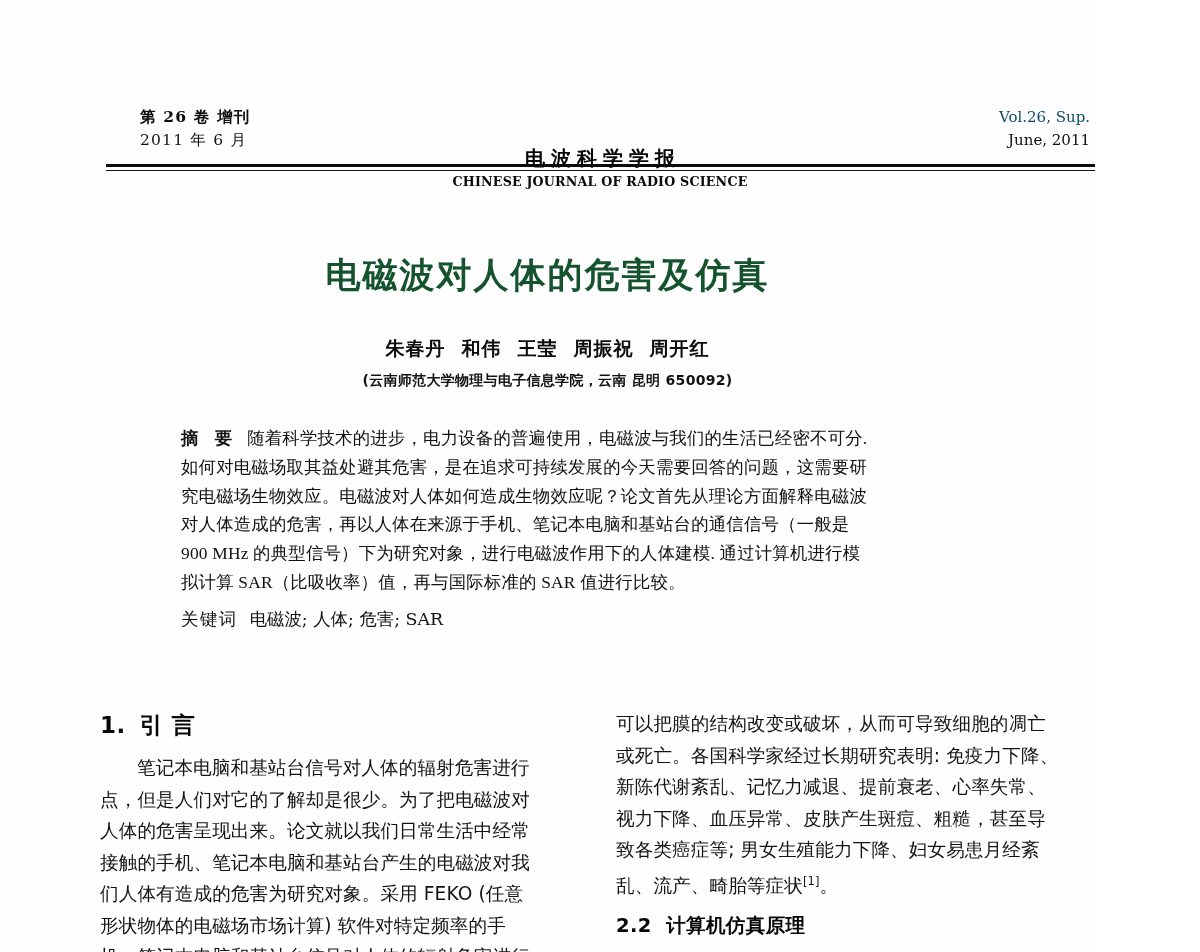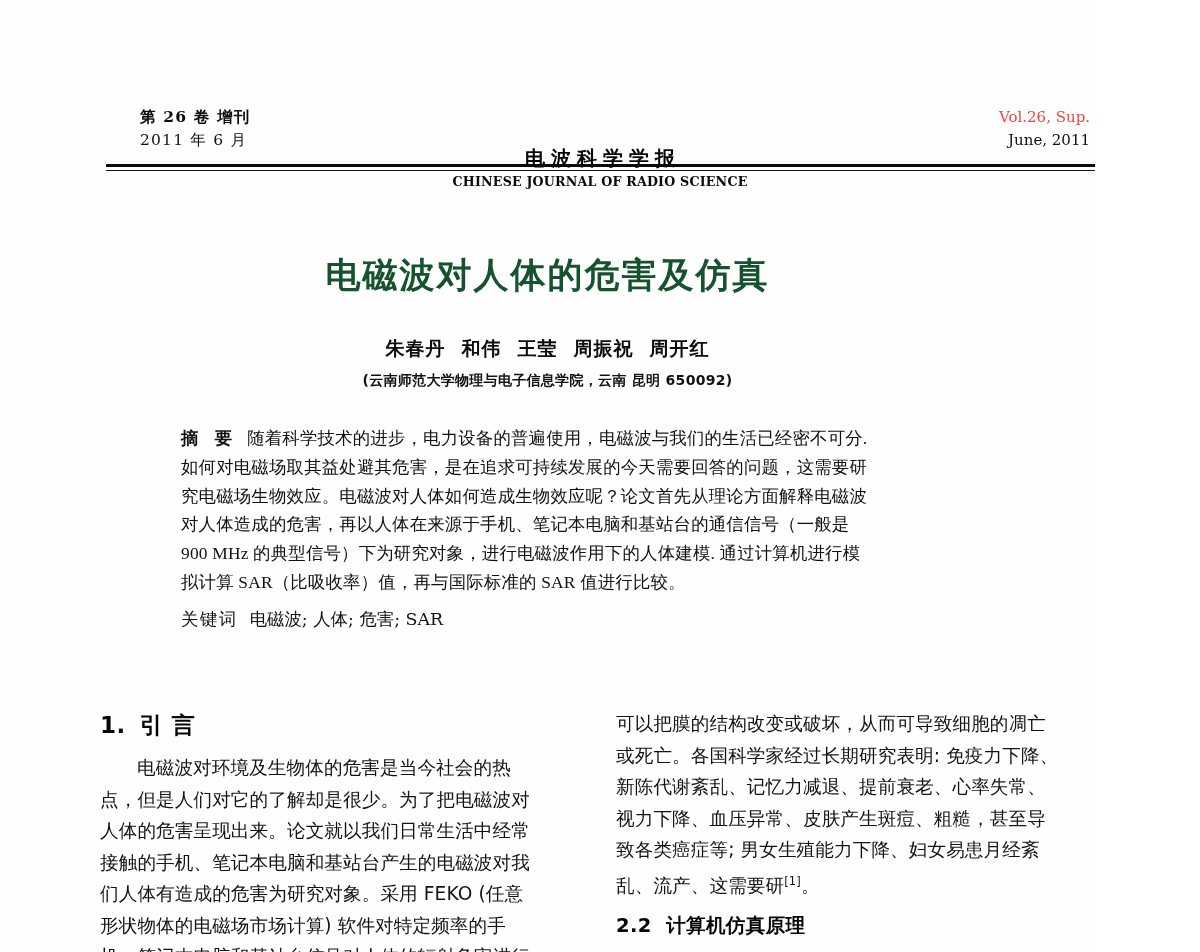--- a/index.html
+++ b/index.html
@@ -80,21 +80,21 @@
   }
   .mast-right {
     position: absolute;
     right: 5px;
     top: 0;
     text-align: right;
   }
   .mast-right .l1 {
     font-size: 15px;
     line-height: 22px;
-    color: #ef4444;
+    color: #0c4a6e;
     text-align: center;
   }
   .mast-right .l2 {
     font-size: 15px;
     line-height: 25px;
     color: #101010;
   }
 
   .rule-thick {
     position: absolute;
@@ -261,38 +261,38 @@
 
   <div class="keywords">
     <span class="lbl">关键词</span><span>电磁波; 人体; 危害; SAR</span>
   </div>
 
   <div class="col col-left">
     <div class="sec-head">
       <span>1.</span><span class="gap"></span><span>引 言</span>
     </div>
     <p class="para">
-      <span class="line indent">电磁波对环境及生物体的危害是当今社会的热</span>
+      <span class="line indent">笔记本电脑和基站台信号对人体的辐射危害进行</span>
       <span class="line">点，但是人们对它的了解却是很少。为了把电磁波对</span>
       <span class="line">人体的危害呈现出来。论文就以我们日常生活中经常</span>
       <span class="line">接触的手机、笔记本电脑和基站台产生的电磁波对我</span>
       <span class="line">们人体有造成的危害为研究对象。采用 FEKO (任意</span>
       <span class="line">形状物体的电磁场市场计算) 软件对特定频率的手</span>
       <span class="line">机、笔记本电脑和基站台信号对人体的辐射危害进行</span>
     </p>
   </div>
 
   <div class="col col-right">
     <p class="para">
       <span class="line">可以把膜的结构改变或破坏，从而可导致细胞的凋亡</span>
       <span class="line">或死亡。各国科学家经过长期研究表明: 免疫力下降、</span>
       <span class="line">新陈代谢紊乱、记忆力减退、提前衰老、心率失常、</span>
       <span class="line">视力下降、血压异常、皮肤产生斑痘、粗糙，甚至导</span>
       <span class="line">致各类癌症等; 男女生殖能力下降、妇女易患月经紊</span>
-      <span class="line"><span>乱、流产、这需要研</span><sup>[1]</sup><span>。</span></span>
+      <span class="line"><span>乱、流产、畸胎等症状</span><sup>[1]</sup><span>。</span></span>
     </p>
     <div class="sec-head-sub" style="margin-top:10px;">
       <span>2.2</span>&nbsp;
       <span>计算机仿真原理</span>
     </div>
   </div>
 
 </div>
 
 </body></html>

